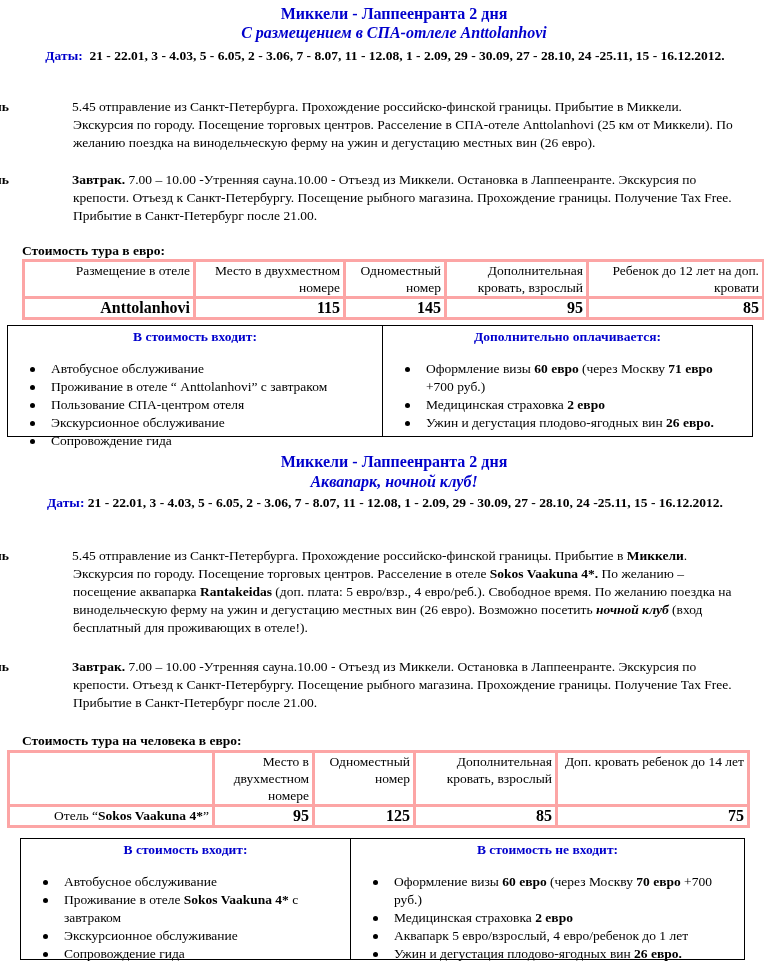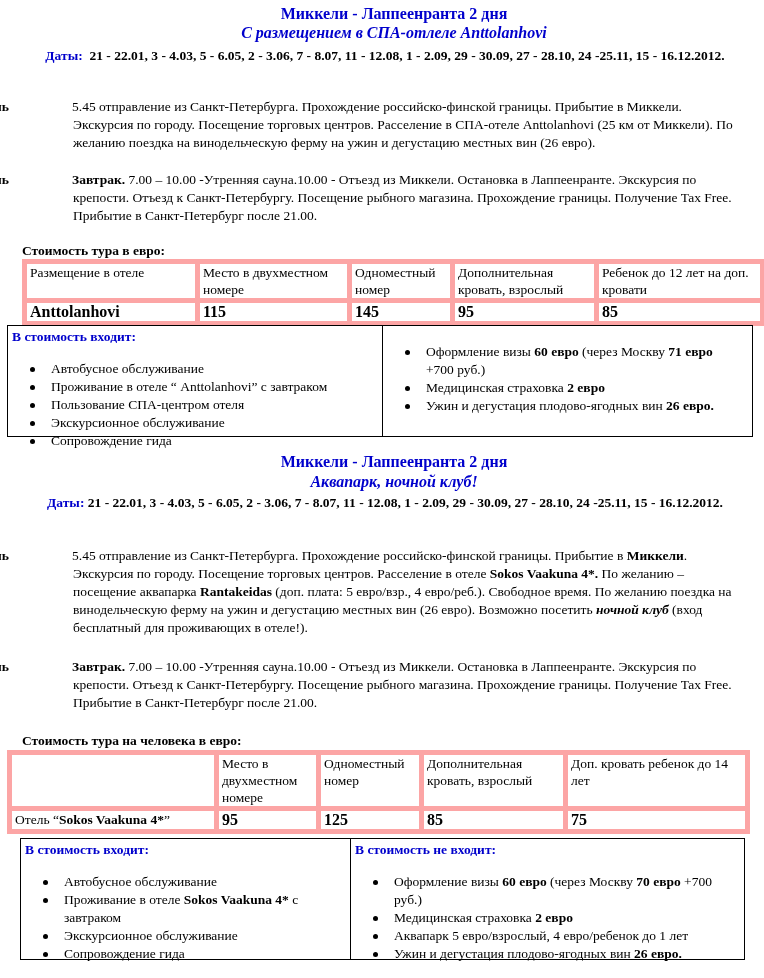--- a/index.html
+++ b/index.html
@@ -22,30 +22,30 @@
   .day { left: 22px; width: 720px; line-height: 18px; }
   .day .dlabel { font-weight: bold; display: inline-block; width: 50px; }
   .day .body { display: block; padding-left: 51px; text-indent: -51px; }
   .section-label {
     font-weight: bold; color: #000000; font-size: 13.5px;
   }
   table.price {
     border-collapse: collapse; position: absolute;
   }
   table.price td {
-    border: 5px solid #fca5a5; text-align: left; vertical-align: top;
+    border: 3px solid #fca5a5; text-align: right; vertical-align: top;
     font-size: 13.5px; line-height: 17px; padding: 0 3px;
   }
   table.price tr.vals td { font-weight: bold; font-size: 16px; line-height: 18px; }
   .box {
     position: absolute; border: 1px solid #000; display: flex;
   }
   .box .col { padding: 2px 4px; box-sizing: border-box; }
   .box .col + .col { border-left: 1px solid #000; }
-  .box .head { font-weight: bold; color: #0000cc; line-height: 17px; }
+  .box .head { font-weight: bold; color: #0000cc; line-height: 17px; text-align: center; }
   .box ul { list-style: none; margin: 15px; padding: 0; }
   .box li { position: relative; padding-left: 24px; line-height: 18px; }
   .box li::before {
     content: ""; position: absolute; left: 3px; top: 7px;
     width: 5px; height: 5px; border-radius: 50%; background: #000;
   }
   b { font-weight: bold; }
 </style>
 </head>
 <body>
@@ -89,20 +89,21 @@
     <div class="head">В стоимость входит:</div>
     <ul>
       <li>Автобусное обслуживание</li>
       <li>Проживание в отеле “ Anttolanhovi” с завтраком</li>
       <li>Пользование СПА-центром отеля</li>
       <li>Экскурсионное обслуживание</li>
       <li>Сопровождение гида</li>
     </ul>
   </div>
   <div class="col" style="flex:1;">
+    <div class="head">Дополнительно оплачивается:</div>
     <ul>
       <li><span>Оформление визы </span><b>60 евро</b><span> (через Москву </span><b>71 евро</b><span> +700 руб.)</span></li>
       <li><span>Медицинская страховка </span><b>2 евро</b></li>
       <li><span>Ужин и дегустация плодово-ягодных вин </span><b>26 евро.</b></li>
     </ul>
   </div>
 </div>
 
 <div class="abs title" style="top:453px;">Миккели - Лаппеенранта 2 дня</div>
 <div class="abs title subtitle" style="top:473px;">Аквапарк, ночной клуб!</div>

